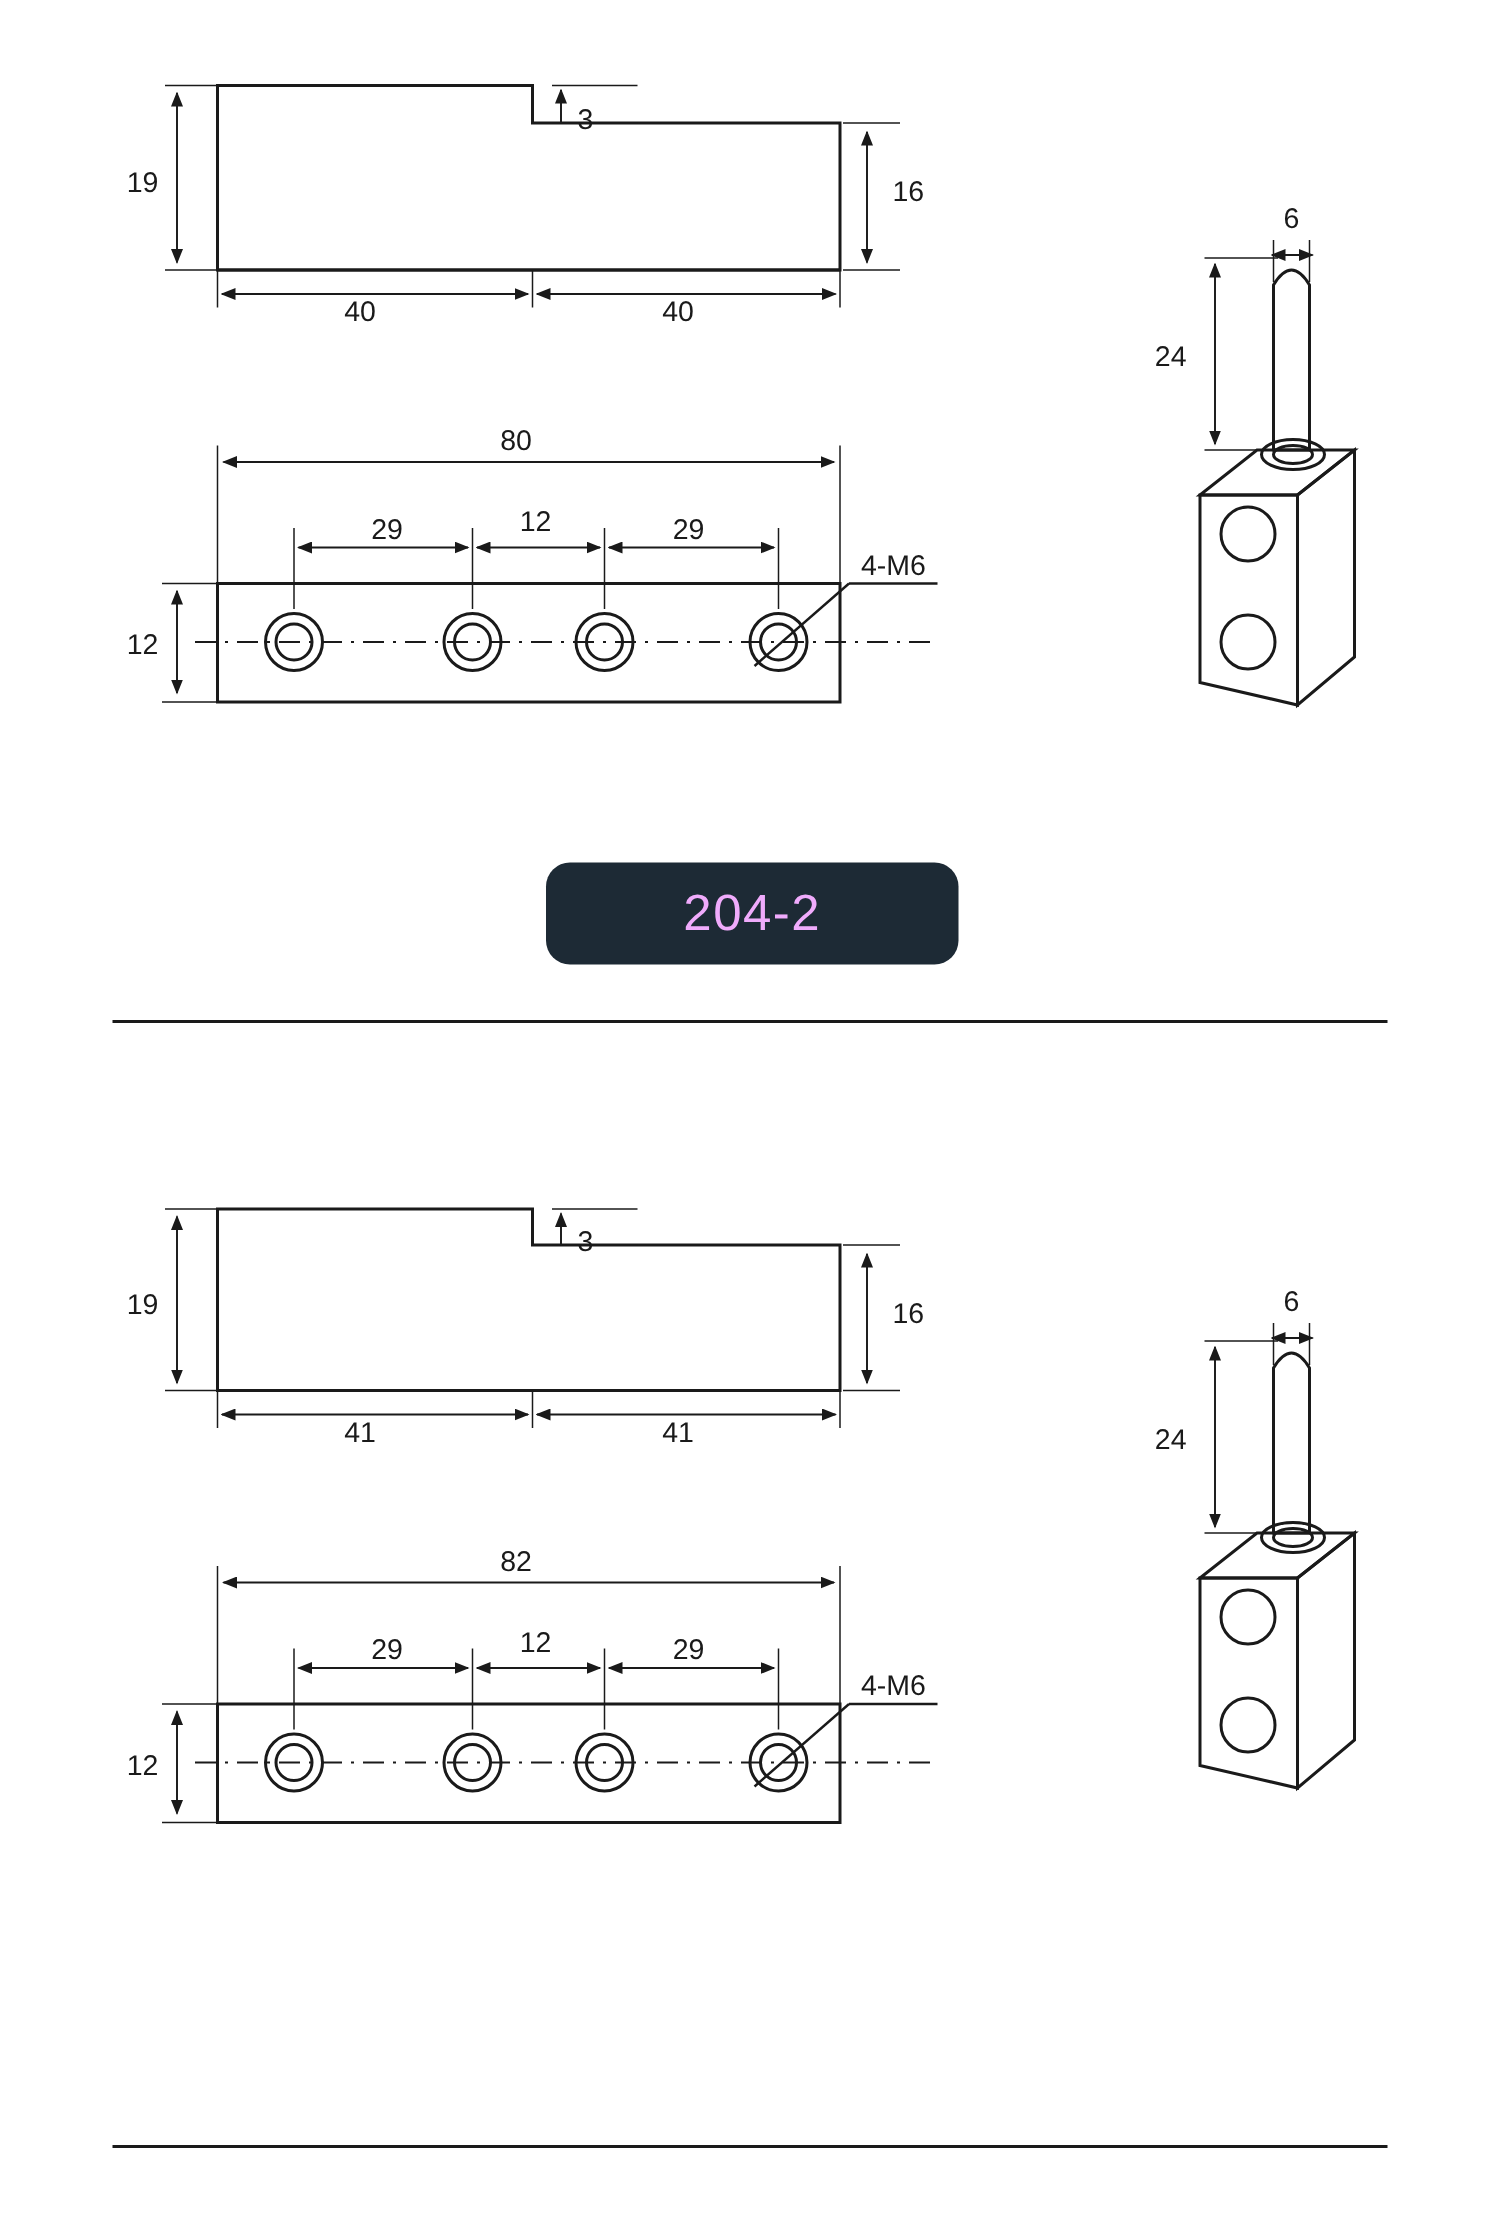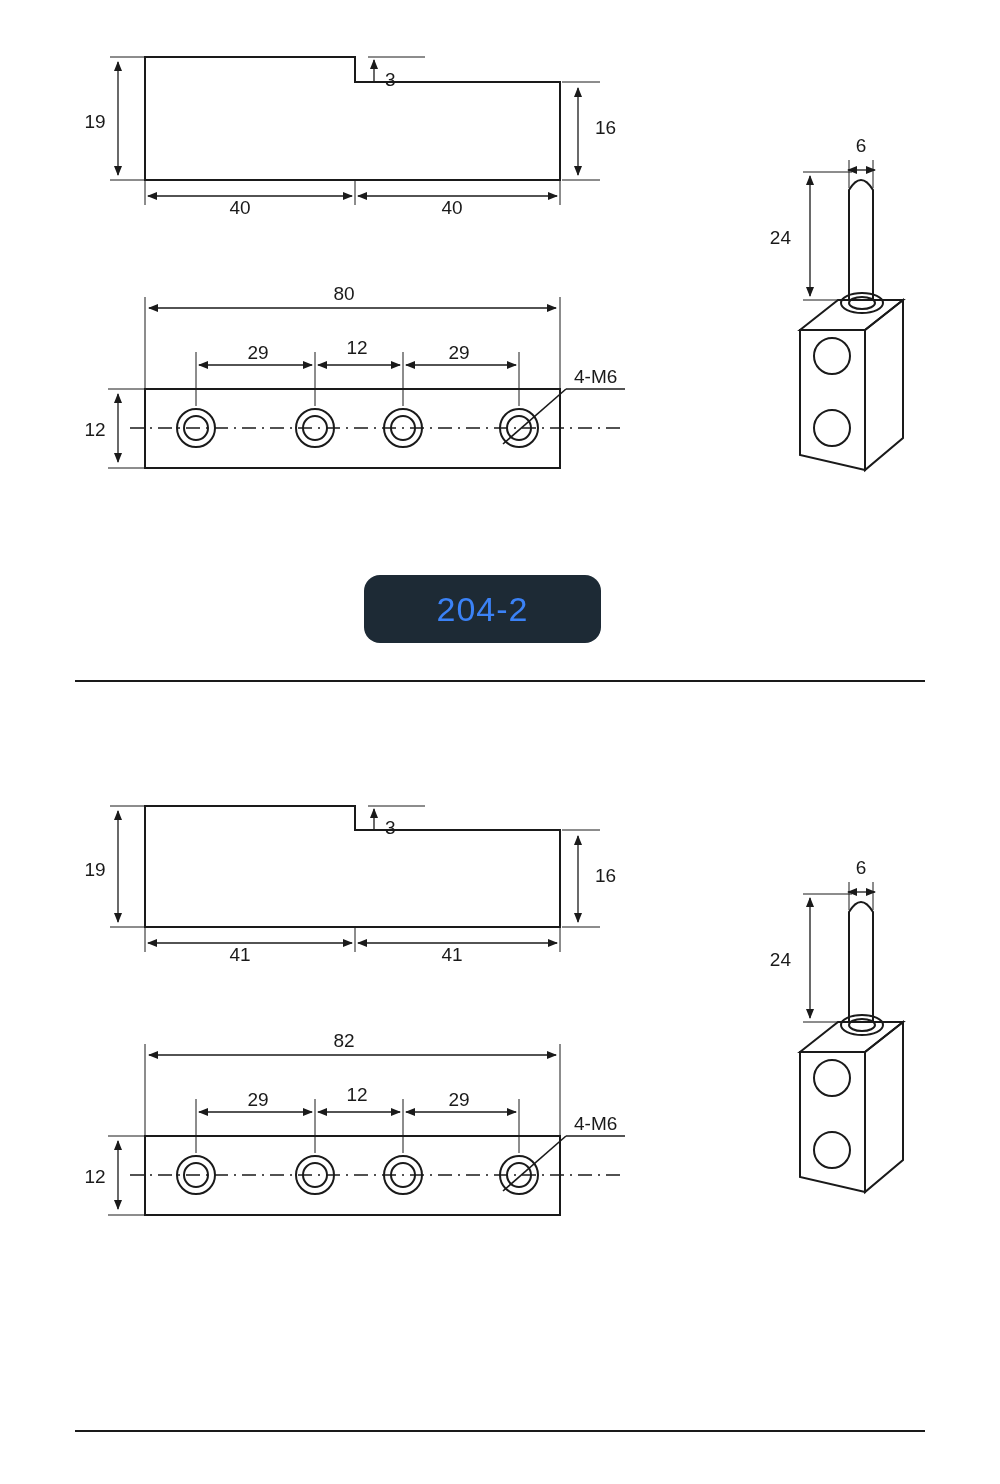--- a/index.html
+++ b/index.html
@@ -40,29 +40,29 @@
 
   .svg-holder {
     position: absolute;
     left: 0;
     top: 0;
   }
 
   .label-pill {
     position: absolute;
     background: #1d2a35;
-    color: #3b82f6;
+    color: #f0abfc;
     border-radius: 16px;
     text-align: center;
     font-size: 34px;
     letter-spacing: 1px;
     display: flex;
     align-items: center;
     justify-content: center;
-    width: 237px;
+    width: 275px;
     height: 68px;
   }
   #pill-0 { left: 364px; top: 575px; }
 
   text {
     font-family: "Liberation Sans", sans-serif;
     fill: #1a1a1a;
   }
   .dim-text { font-size: 19px; }
 </style>

